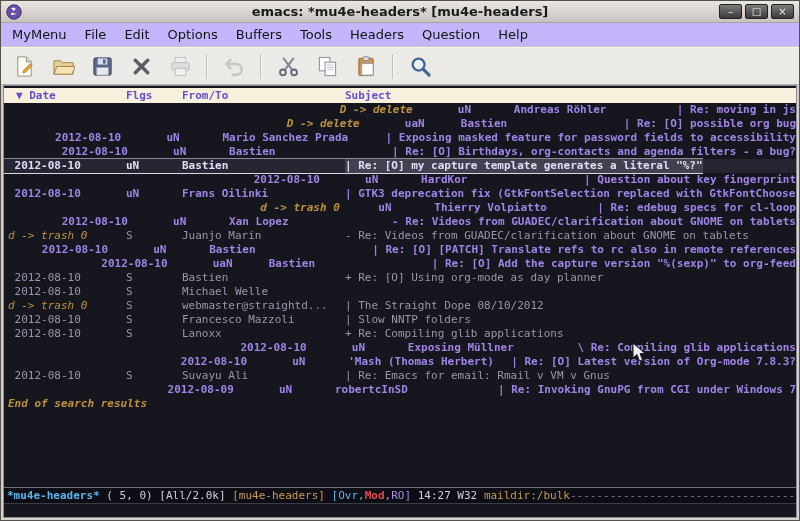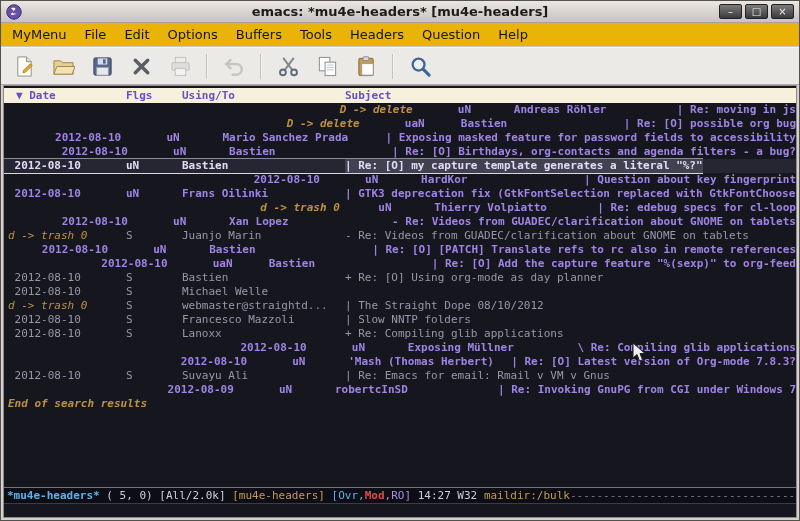--- a/index.html
+++ b/index.html
@@ -7,21 +7,21 @@
   body { width: 800px; height: 521px; background: #666; font-family: "DejaVu Sans", "Liberation Sans", sans-serif; }
 
   .window { position: relative; width: 800px; height: 521px; background: #d4d0ca; border: 1px solid #55514c; display: flex; flex-direction: column; overflow: hidden; }
 
   .titlebar { flex: 0 0 22px; height: 22px; background: linear-gradient(#eae6e2, #c8c3be); border-bottom: 1px solid #a7a29d; display: flex; align-items: center; padding: 0 5px; position: relative; }
   .title-text { position: absolute; left: 0; right: 0; text-align: center; font-size: 13px; font-weight: bold; color: #1b1b1b; }
   .app-icon { position: relative; z-index: 1; width: 16px; height: 16px; }
   .win-buttons { margin-left: auto; position: relative; z-index: 1; display: flex; }
   .win-btn { width: 23px; height: 15px; margin-left: 3px; background: linear-gradient(#7c7c7c, #3a3a3a); border: 1px solid #222; border-radius: 2px; color: #eee; font-size: 10px; line-height: 13px; text-align: center; }
 
-  .menubar { flex: 0 0 24px; height: 24px; background: #eab308; display: flex; align-items: center; padding-left: 2px; border-bottom: 1px solid #c9c5bf; text-align: right; }
+  .menubar { flex: 0 0 24px; height: 24px; background: #c4b5fd; display: flex; align-items: center; padding-left: 2px; border-bottom: 1px solid #c9c5bf; text-align: right; }
   .menu-item { padding: 3px 9px; font-size: 13px; color: #141414; }
 
   .toolbar { flex: 0 0 38px; height: 38px; background: #eceae6; border-top: 1px solid #f8f6f3; border-bottom: 1px solid #b2aea8; display: flex; align-items: center; padding-left: 7px; gap: 7px; }
   .tb-btn { width: 32px; height: 30px; border: 0; background: transparent; padding: 3px; display: flex; align-items: center; justify-content: center; }
   .tb-btn svg { width: 23px; height: 23px; }
   .tb-btn.disabled { opacity: .45; filter: grayscale(.9); }
   .tb-sep { width: 2px; height: 25px; background: #c4c0ba; border-right: 1px solid #f6f4f0; margin: 0 3px; }
 
   .frame { flex: 1; margin: 0 2px 2px 2px; background: var(--buffer-bg, #16161e); border: 1px solid #8d8a93; display: flex; flex-direction: column; overflow: hidden; padding-top: 2px; font-family: "DejaVu Sans Mono", "Liberation Mono", monospace; }
 
@@ -158,21 +158,21 @@
           <circle cx="10" cy="10" r="6.2" fill="#eaf1fa" fill-opacity="0.5" stroke="#3f6594" stroke-width="2.4"></circle>
           <path d="M14.8 14.8L21 21" stroke="#3f6594" stroke-width="3.2" stroke-linecap="round"></path>
         </svg>
       </button>
     </div>
 
   <div class="frame">
     <div class="header-line">
       <span class="c-date">▼ Date</span>
       <span class="c-flags">Flgs</span>
-      <span class="c-from">Using/To</span>
+      <span class="c-from">From/To</span>
       <span class="c-subject">Subject</span>
     </div>
     <div class="rows" id="rows">
         <div class="row st-unread mk">
     <span class="c-date">D -&gt; delete</span>
     <span class="c-flags">uN</span>
     <span class="c-from">Andreas Röhler</span>
     <span class="c-subject">| Re: moving in js</span>
   </div>
         <div class="row st-unread mk">
@@ -232,21 +232,21 @@
         <div class="row st-unread">
     <span class="c-date"> 2012-08-10</span>
     <span class="c-flags">uN</span>
     <span class="c-from">Bastien</span>
     <span class="c-subject">| Re: [O] [PATCH] Translate refs to rc also in remote references</span>
   </div>
         <div class="row st-unread">
     <span class="c-date"> 2012-08-10</span>
     <span class="c-flags">uaN</span>
     <span class="c-from">Bastien</span>
-    <span class="c-subject">| Re: [O] Add the capture feature "%(sexp)" to org-feed</span>
+    <span class="c-subject">| Re: [O] Add the capture version "%(sexp)" to org-feed</span>
   </div>
         <div class="row st-read">
     <span class="c-date"> 2012-08-10</span>
     <span class="c-flags">S</span>
     <span class="c-from">Bastien</span>
     <span class="c-subject">+ Re: [O] Using org-mode as day planner</span>
   </div>
         <div class="row st-read">
     <span class="c-date"> 2012-08-10</span>
     <span class="c-flags">S</span>

